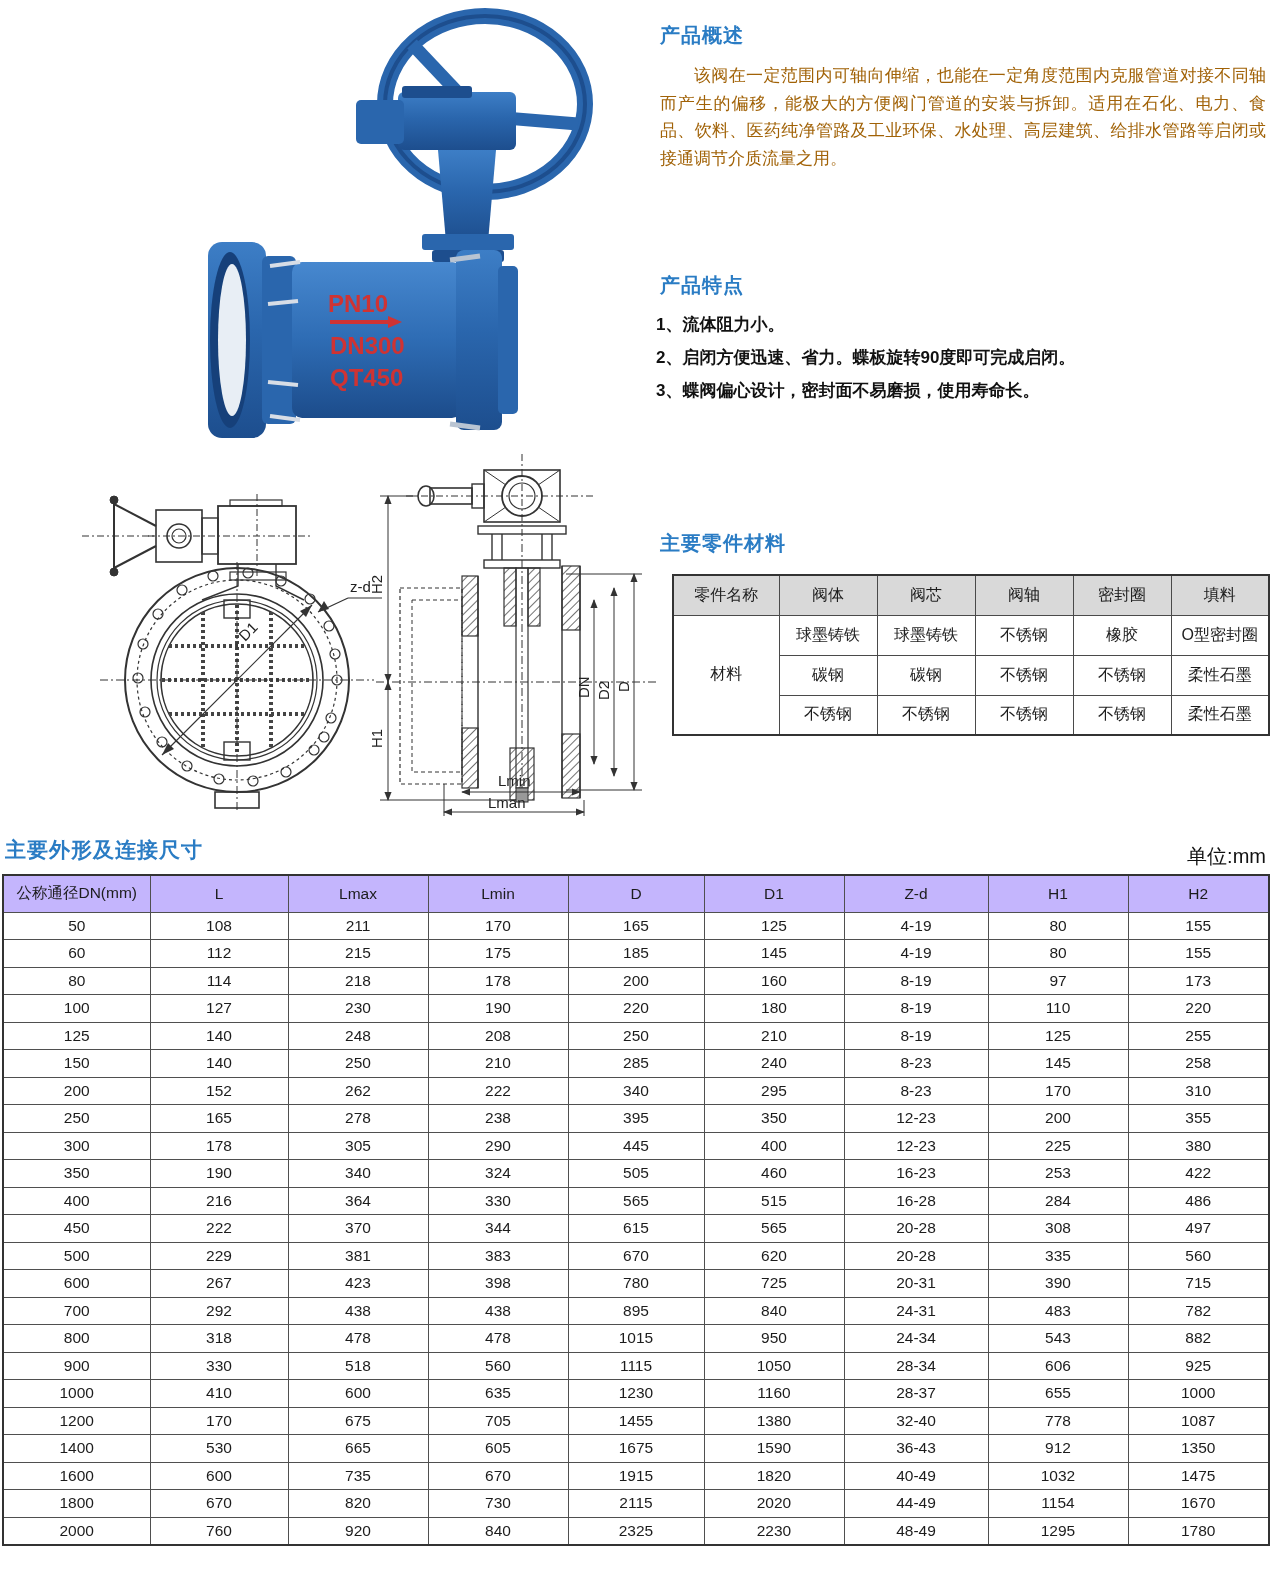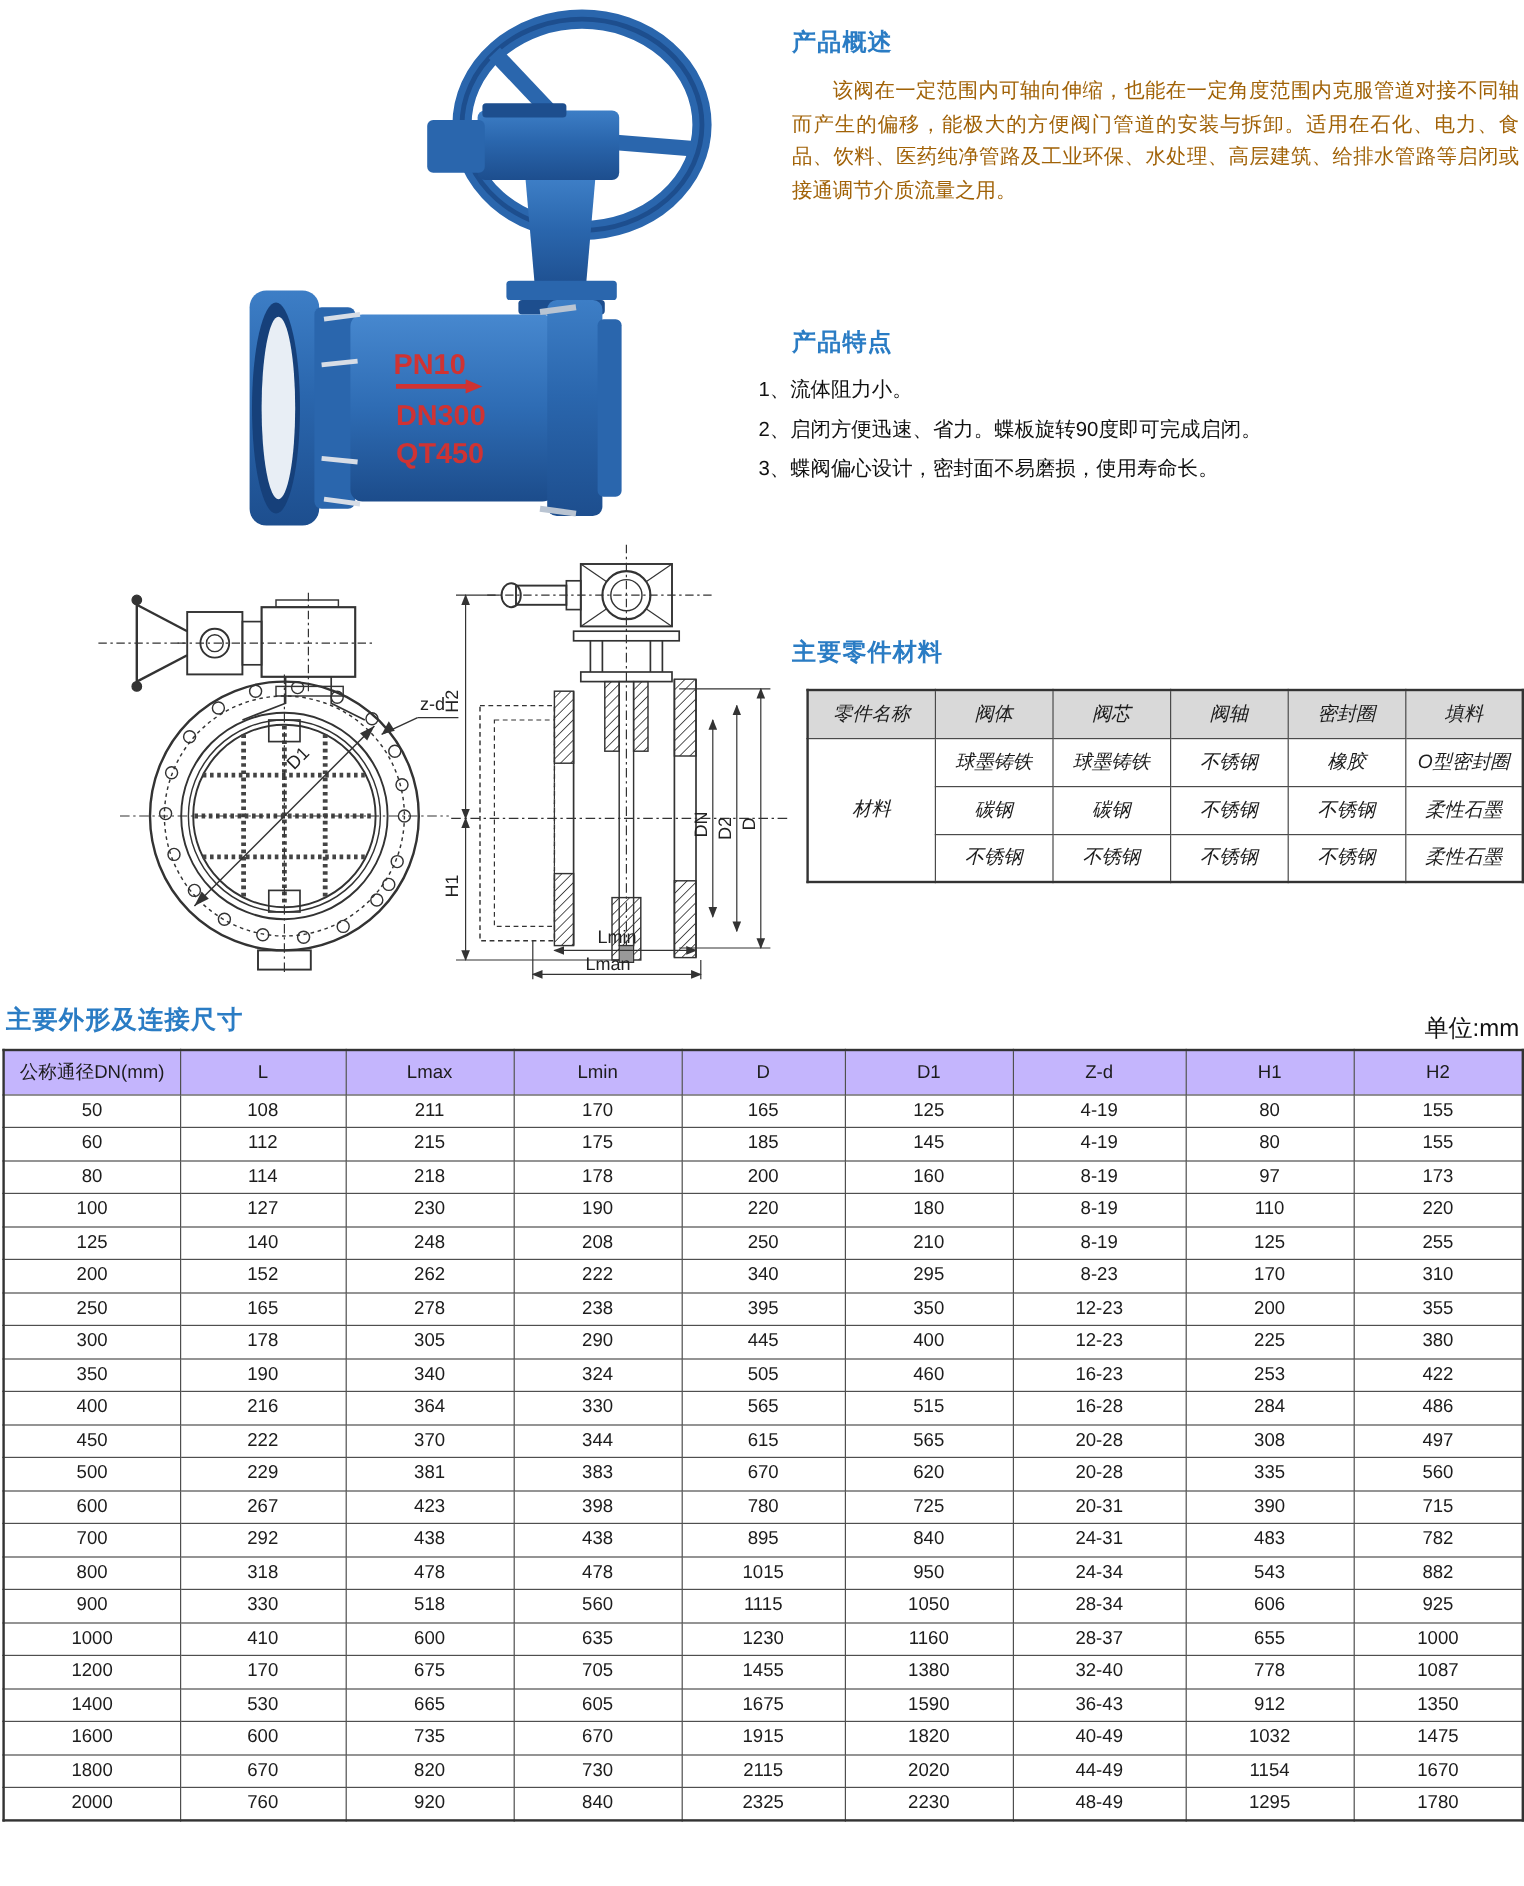--- a/index.html
+++ b/index.html
@@ -125,28 +125,28 @@
       <text x="180" y="350">DN300</text>
       <text x="180" y="382">QT450</text>
     </g>
   </svg>
 </div>
 
 <div class="abs blue-head" style="left:660px; top:22px;">产品概述</div>
 <div class="abs overview-body" style="left:660px; top:62px; width:606px;">该阀在一定范围内可轴向伸缩，也能在一定角度范围内克服管道对接不同轴而产生的偏移，能极大的方便阀门管道的安装与拆卸。适用在石化、电力、食品、饮料、医药纯净管路及工业环保、水处理、高层建筑、给排水管路等启闭或接通调节介质流量之用。</div>
 
 <div class="abs blue-head" style="left:660px; top:272px;">产品特点</div>
-<div class="abs" style="left:632px; top:316px; width:606px;">
+<div class="abs" style="left:656px; top:316px; width:606px;font-weight:bold;">
     <div class="feature-item">1、流体阻力小。</div>
     <div class="feature-item">2、启闭方便迅速、省力。蝶板旋转90度即可完成启闭。</div>
     <div class="feature-item">3、蝶阀偏心设计，密封面不易磨损，使用寿命长。</div>
   </div>
 
 <div class="abs blue-head" style="left:660px; top:530px;">主要零件材料</div>
-<table class="mat-table abs" style="left:672px; top:574px;font-style:italic;">
+<table class="mat-table abs" style="left:672px; top:574px;">
   <colgroup>
     <col style="width:106px">
       <col style="width:98px">
       <col style="width:98px">
     <col style="width:98px">
       <col style="width:98px">
       <col style="width:98px">
   </colgroup>
   <thead>
     <tr>
@@ -443,20 +443,31 @@
         <td>140</td>
         <td>248</td>
         <td>208</td>
         <td>250</td>
         <td>210</td>
         <td>8-19</td>
         <td>125</td>
         <td>255</td>
       </tr>
       <tr>
+        <td>150</td>
+        <td>140</td>
+        <td>250</td>
+        <td>210</td>
+        <td>285</td>
+        <td>240</td>
+        <td>8-23</td>
+        <td>145</td>
+        <td>258</td>
+      </tr>
+      <tr>
         <td>200</td>
         <td>152</td>
         <td>262</td>
         <td>222</td>
         <td>340</td>
         <td>295</td>
         <td>8-23</td>
         <td>170</td>
         <td>310</td>
       </tr>

